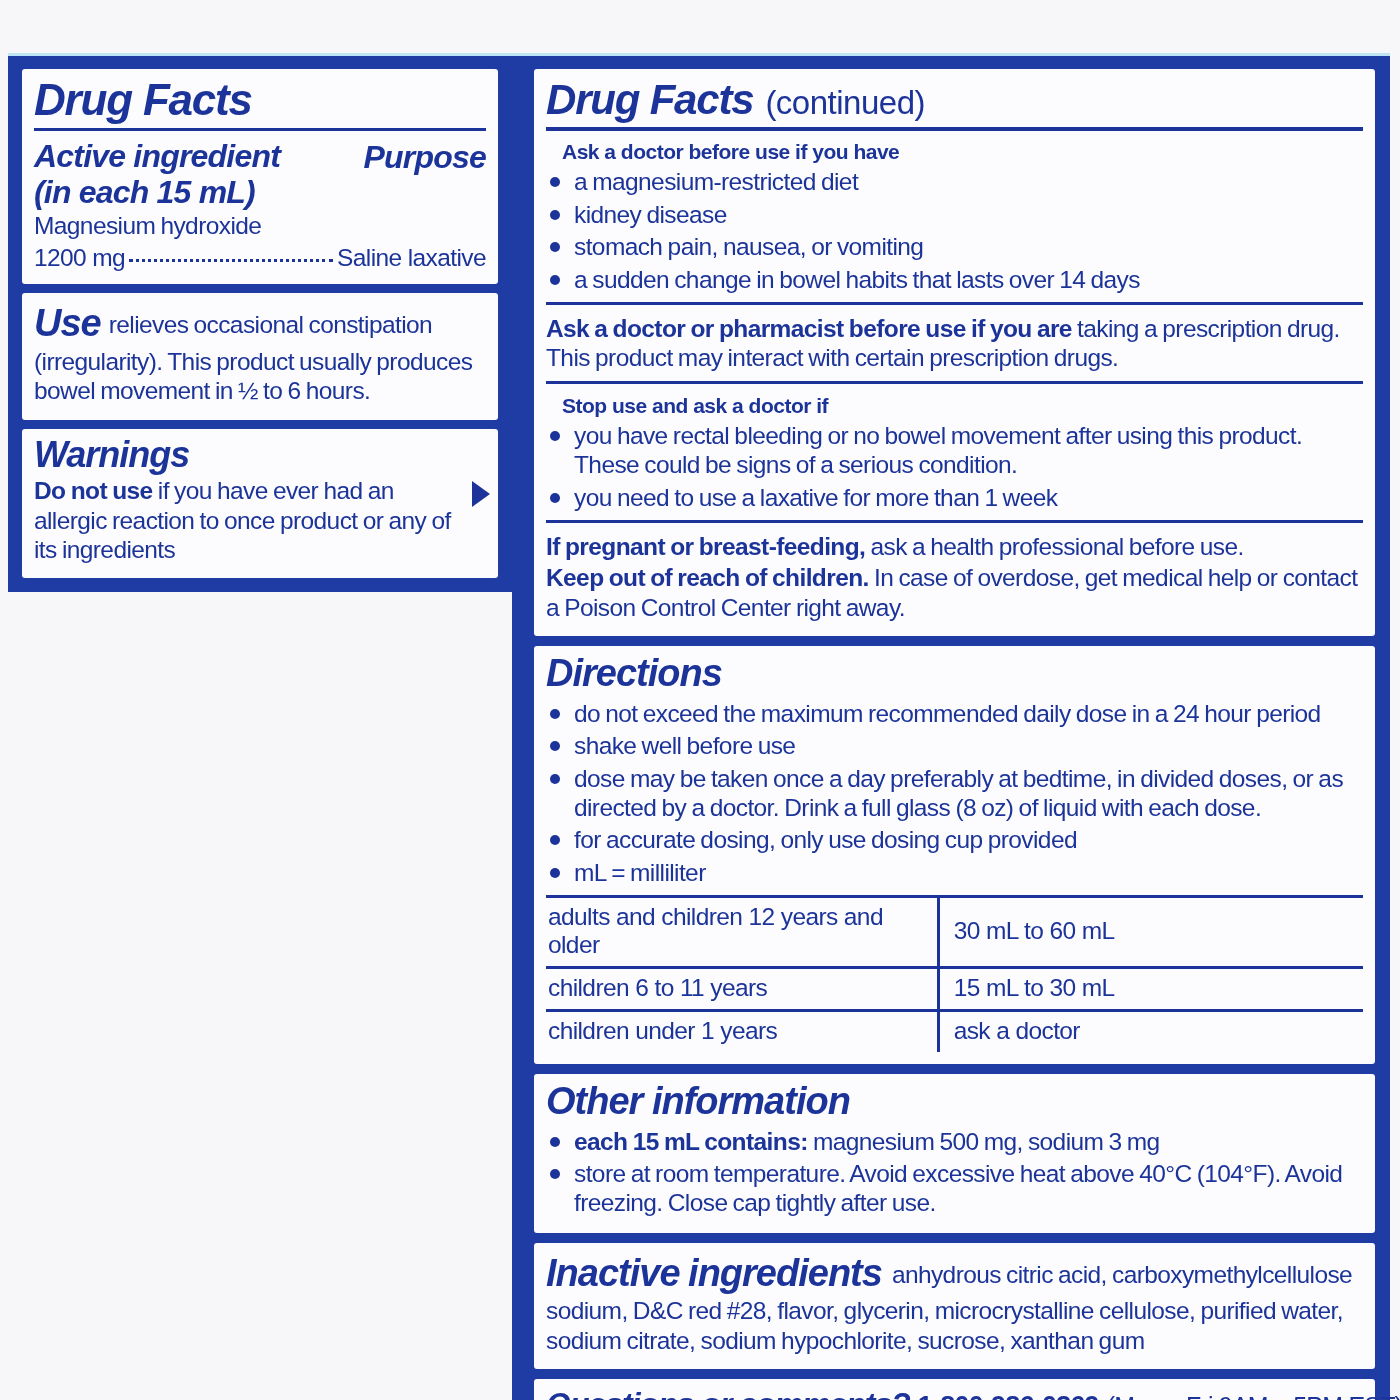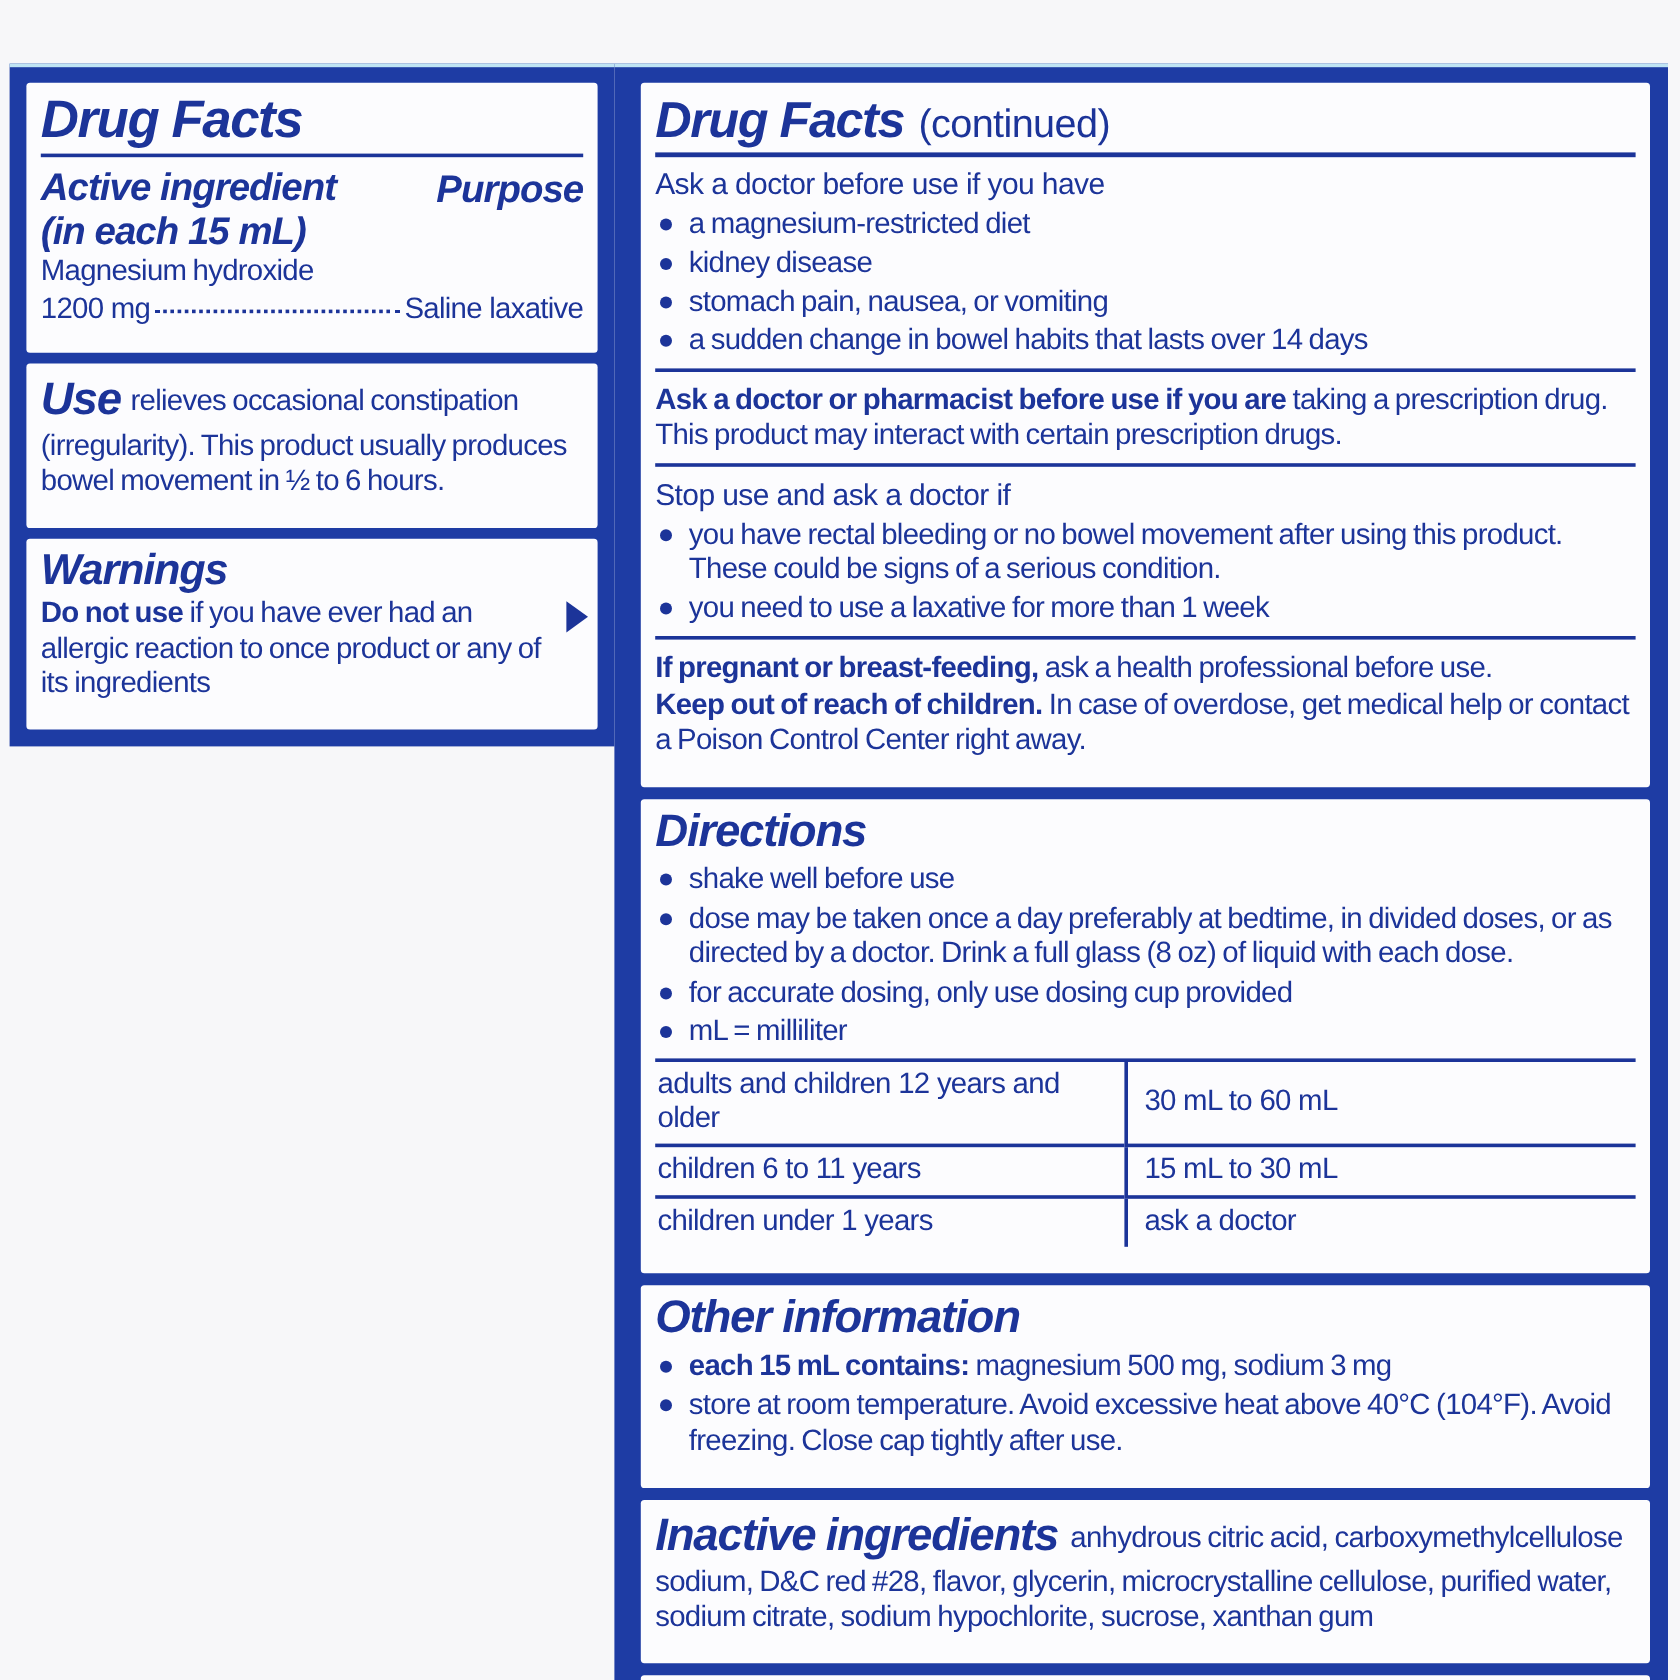--- a/index.html
+++ b/index.html
@@ -2,21 +2,21 @@
 <html><head>
 <meta charset="utf-8">
 <style>
   html,body{margin:0;padding:0;}
   .page{position:relative;width:1400px;height:1400px;background:#f7f7f9;overflow:hidden;
         font-family:"Liberation Sans",sans-serif;color:#1c3499;}
   .panel{position:absolute;background:#1e3ca4;border-top:3px solid #bfe4f4;
          display:flex;flex-direction:column;box-sizing:border-box;}
   .left-panel{left:8px;top:53px;width:504px;padding:13px 14px 14px;gap:9px;min-height:478px;}
   .right-panel{left:512px;top:53px;width:878px;padding:13px 15px 15px 22px;gap:10px;}
-  .box{background:#fcfcfe;border-radius:3px;padding:6px 12px 22px;box-sizing:border-box;}
+  .box{background:#fcfcfe;border-radius:3px;padding:6px 12px 12px;box-sizing:border-box;}
 
   .t-title{font-size:44px;font-weight:bold;font-style:italic;letter-spacing:-1.2px;
            line-height:1.12;margin:0;}
   .rule{height:3px;background:#1c3499;margin:4px 0 8px;}
   .rule.thick{height:4px;}
 
   .ai-row{display:flex;justify-content:space-between;align-items:flex-start;margin-top:2px;}
   .ai-h{font-size:32px;font-weight:bold;font-style:italic;line-height:1.12;letter-spacing:-0.8px;}
   .ai-h span{display:block;}
   .purpose-h{font-size:32px;font-weight:bold;font-style:italic;letter-spacing:-0.8px;}
@@ -32,21 +32,21 @@
             margin-right:8px;vertical-align:-3px;}
   .warnings-box{position:relative;padding-right:42px;}
   .warn-head{font-size:36px;font-weight:bold;font-style:italic;letter-spacing:-1px;margin:0 0 2px;line-height:1.1;}
   .cont-arrow{position:absolute;right:8px;top:52px;width:0;height:0;
               border-left:18px solid #1c3499;border-top:13px solid transparent;border-bottom:13px solid transparent;}
 
   .rtitle-row{display:flex;align-items:baseline;gap:12px;margin-top:2px;}
   .rtitle{font-size:42px;font-weight:bold;font-style:italic;letter-spacing:-1.2px;line-height:1.1;}
   .rcont{font-size:33px;letter-spacing:-0.5px;}
 
-  h3.lead{font-size:25px;font-weight:normal;letter-spacing:-0.5px;margin:2px 0;line-height:1.2;}
+  h3.lead{font-size:21px;font-weight:bold;letter-spacing:-0.5px;margin:2px 16px;line-height:1.2;}
   ul{list-style:none;margin:2px 0 2px;padding:0;}
   li{display:flex;gap:14px;margin:3px 0;align-items:flex-start;}
   .dot{flex:0 0 auto;width:10px;height:10px;border-radius:50%;background:#1c3499;margin-top:10px;margin-left:4px;}
   li .txt{flex:1;}
 
   .sec{border-top:3px solid #1c3499;margin-top:8px;padding-top:7px;}
 
   .big-head{font-size:38px;font-weight:bold;font-style:italic;letter-spacing:-1px;margin:0 0 4px;line-height:1.12;}
 
   .dose-table{width:100%;border-collapse:collapse;margin-top:8px;}
@@ -149,20 +149,24 @@
 
       <div class="sec">
         <p class="flow"><b>If pregnant or breast-feeding,</b> <span>ask a health professional before use.</span></p>
         <p class="flow"><b>Keep out of reach of children.</b> <span>In case of overdose, get medical help or contact a Poison Control Center right away.</span></p>
       </div>
     </div>
 
     <div class="box">
       <h2 class="big-head">Directions</h2>
       <ul>
+        <li>
+            <span class="dot"></span>
+            <span class="txt">do not exceed the maximum recommended daily dose in a 24 hour period</span>
+          </li>
         <li>
             <span class="dot"></span>
             <span class="txt">shake well before use</span>
           </li>
         <li>
             <span class="dot"></span>
             <span class="txt">dose may be taken once a day preferably at bedtime, in divided doses, or as directed by a doctor. Drink a full glass (8 oz) of liquid with each dose.</span>
           </li>
         <li>
             <span class="dot"></span>

